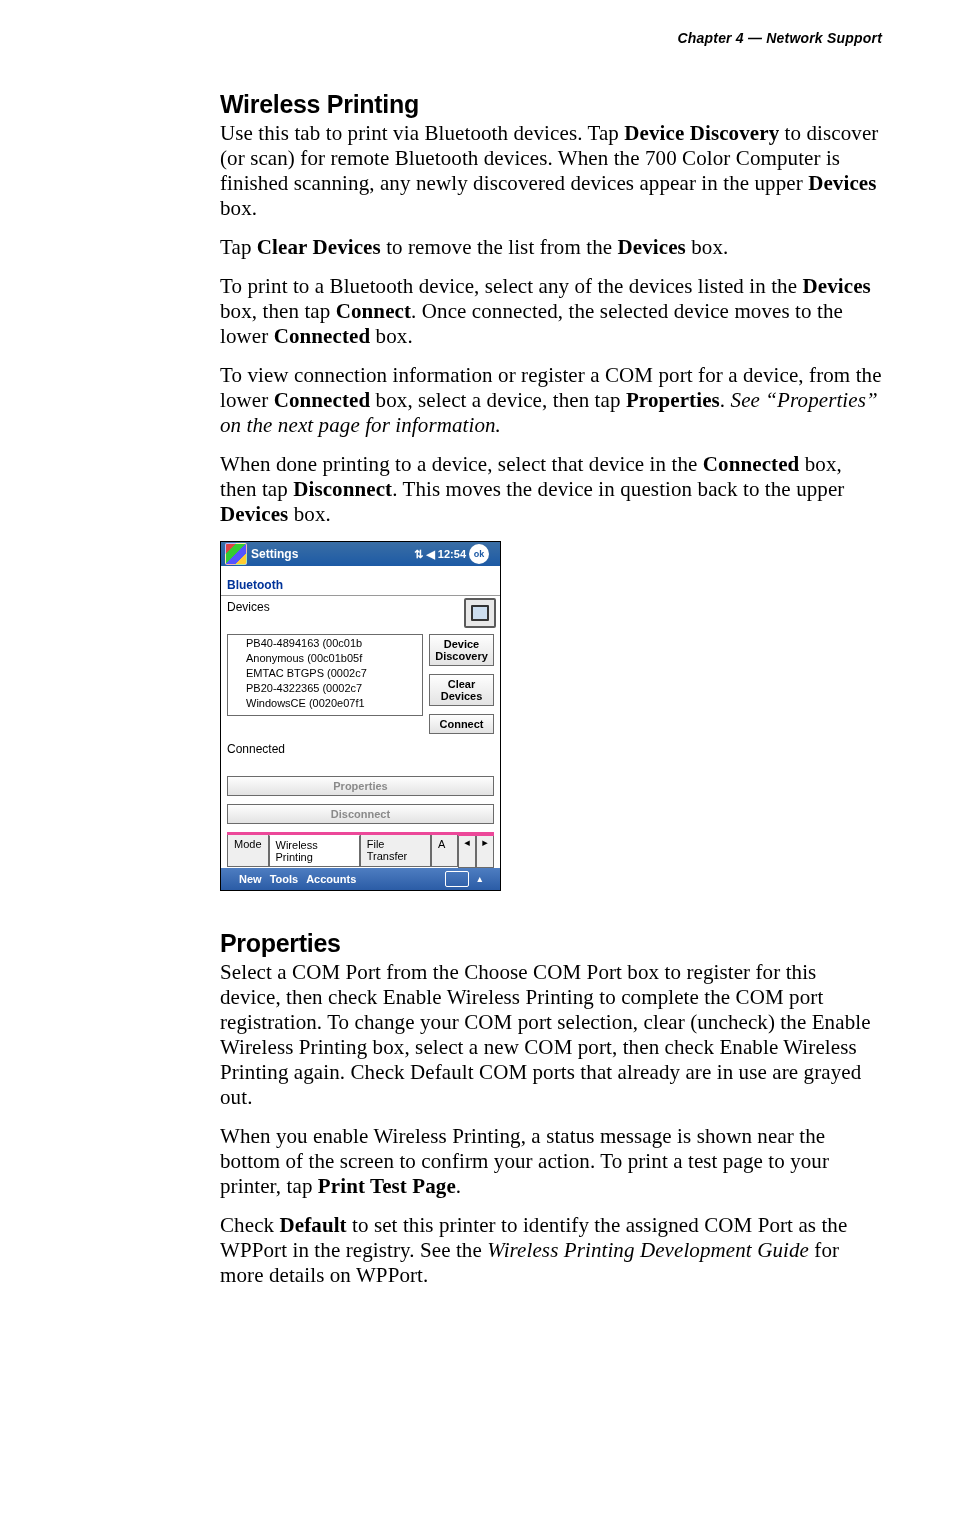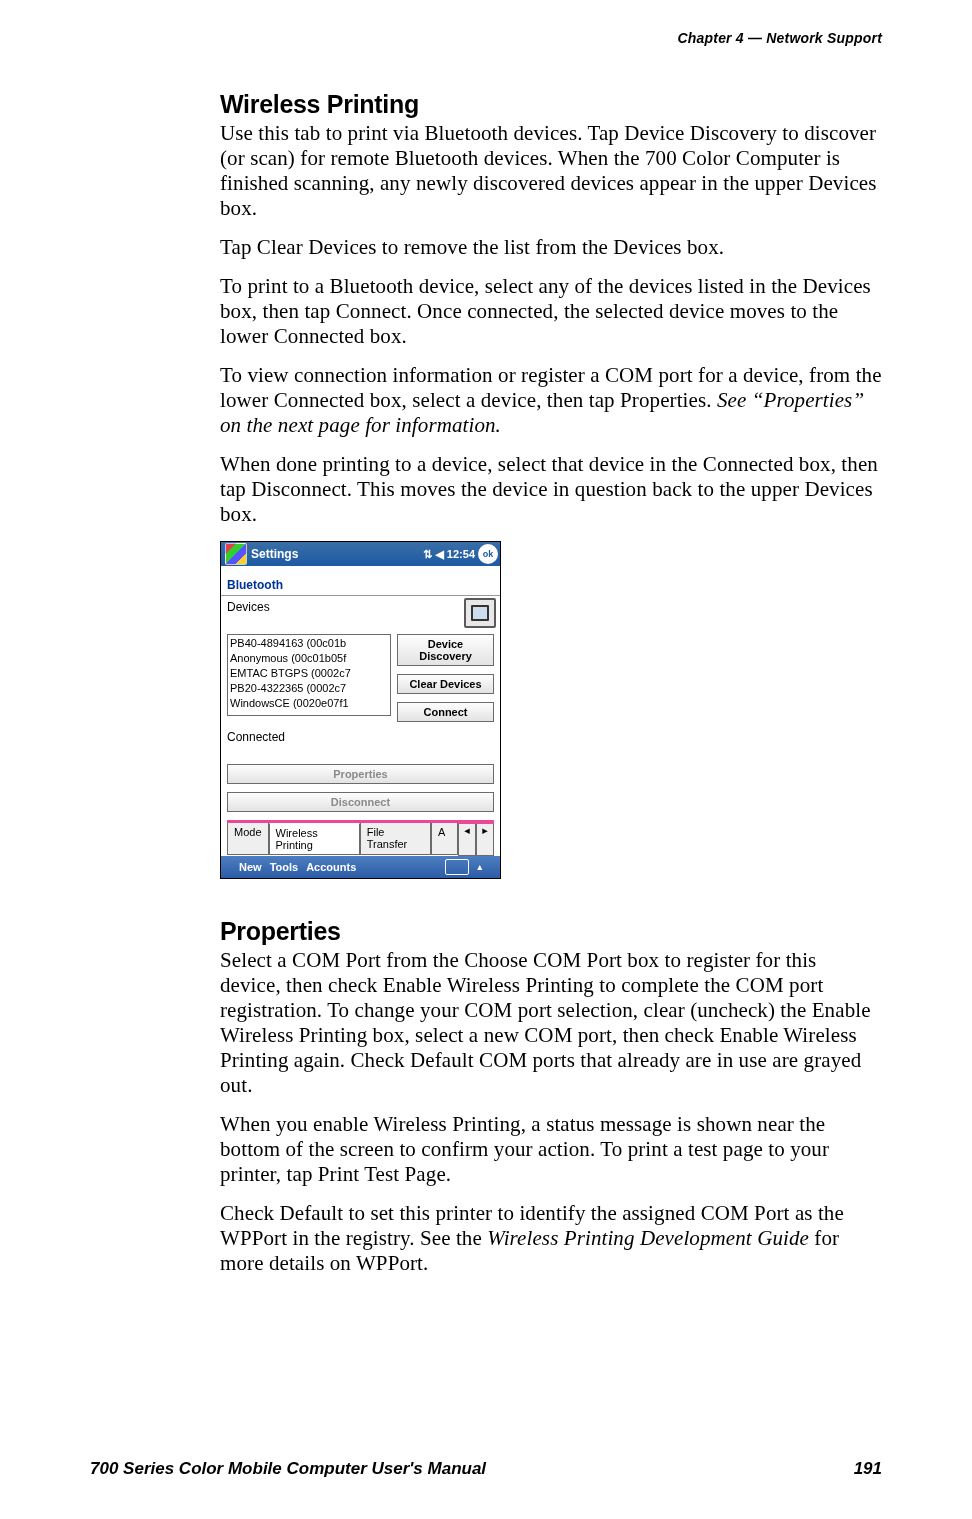--- a/index.html
+++ b/index.html
@@ -1,38 +1,38 @@
 <!DOCTYPE html>
 <html><head>
 <meta charset="utf-8">
 <style>
   body{margin:0;background:#fff;font-family:"Adobe Garamond Pro","Garamond","Times New Roman",serif;color:#000}
   .page{width:972px;height:1519px;position:relative;box-sizing:border-box;padding:30px 90px 60px 90px}
   .running-head{font-family:"Frutiger","Myriad Pro","Helvetica Neue",Arial,sans-serif;font-weight:700;font-style:italic;font-size:14px;text-align:right;margin-bottom:44px;letter-spacing:.2px}
   .content{margin-left:130px;margin-right:0}
   h2.sect{font-family:"Frutiger","Myriad Pro","Helvetica Neue",Arial,sans-serif;font-weight:800;font-size:25px;margin:0 0 2px 0;letter-spacing:-.3px}
   p{font-size:21px;line-height:25px;margin:0 0 14px 0;letter-spacing:.1px}
-  .b{font-weight:400}
+  .b{font-weight:700}
   .i{font-style:italic}
   .footer{position:absolute;left:90px;right:90px;bottom:40px;display:flex;justify-content:space-between;font-family:"Frutiger","Myriad Pro","Helvetica Neue",Arial,sans-serif;font-weight:700;font-style:italic;font-size:17px}
 
   .shot{width:279px;background:#fff;margin:12px 0 38px 0;border:1px solid #000}
   .titlebar{height:24px;background:linear-gradient(180deg,#3a6ea5 0%,#1d5aa5 100%);display:flex;align-items:center;font-family:Liberation Sans, sans-serif;font-size:12px;color:#fff;font-weight:700;position:relative}
   .flag{width:20px;height:20px;margin:0 4px;border:1px solid rgba(255,255,255,.6);background:linear-gradient(135deg,#d44 0 25%,#3c3 0 50%,#55f 0 75%,#fc3 0 100%);border-radius:2px}
   .tb-title{flex:1}
   .tb-icons{display:flex;gap:3px;margin-right:3px;font-size:11px;color:#fff}
-  .tb-ok{width:20px;height:20px;border-radius:10px;background:#fff;color:#1d5aa5;font-size:9px;font-weight:700;display:flex;align-items:center;justify-content:center;margin-right:2px}
+  .tb-ok{width:20px;height:20px;border-radius:10px;background:#fff;color:#1d5aa5;font-size:9px;font-weight:700;display:flex;align-items:center;justify-content:center;margin-right:11px}
 
   .bb{font-family:Tahoma,Arial,sans-serif;font-size:12px;color:#003399;font-weight:700;padding:12px 6px 3px 6px}
   .wp-body{background:#fff;padding:4px 6px 0 6px;border-top:1px solid #9a9a9a;position:relative;font-family:Tahoma,Arial,sans-serif;font-size:12px;color:#000}
   .big-icon{position:absolute;right:4px;top:2px;width:28px;height:26px;border:2px solid #5a5a5a;border-radius:2px;background:#e8e8e8;display:flex;align-items:center;justify-content:center}
   .big-icon:before{content:"";width:14px;height:12px;border:2px solid #333;border-radius:1px;background:#cde}
   .pane-row{display:flex;gap:6px;margin-top:20px}
   .pane-label{font-size:12px;margin-bottom:1px}
-  .listbox{border:1px solid #6b6b6b;background:#fff;width:158px;height:78px;overflow:hidden;font-size:11px;line-height:15px;padding:1px 2px}
+  .listbox{border:1px solid #6b6b6b;background:#fff;width:158px;height:78px;overflow:hidden;font-size:11px;line-height:15px;padding:1px 18px}
   .listbox.small{height:58px}
   .btncol{display:flex;flex-direction:column;gap:8px;flex:1}
   .wbtn{border:1px solid #6b6b6b;background:linear-gradient(#fefefe,#e3e3e3);font-family:Tahoma,Arial,sans-serif;text-align:center;padding:3px 2px;font-size:11px;line-height:12px;font-weight:700}
   .wbtn.dim{color:#8a8a8a}
   .tabbar{display:flex;border-top:4px solid #ec4899;margin-top:8px}
   .tab{border:1px solid #6b6b6b;border-top:none;padding:3px 6px;font-size:11px;background:#efefef;position:relative;top:-1px}
   .tab.active{background:#fff;border-top:1px solid #fff}
   .tabscroll{margin-left:auto;display:flex}
   .tabscroll span{border:1px solid #6b6b6b;border-top:none;width:16px;text-align:center;font-size:11px;background:#efefef}
   .menubar{background:linear-gradient(#4e7dc1,#2b5ca6);height:22px;display:flex;align-items:center;font-family:Tahoma,Arial,sans-serif;font-size:11px;font-weight:700;color:#fff;padding:0 18px;gap:8px}
@@ -136,17 +136,13 @@
 
     <p>
       <span>When you enable Wireless Printing, a status message is shown near the bottom of the screen to confirm your action. To print a test page to your printer, tap </span><span class="b">Print Test Page</span><span>.</span>
     </p>
 
     <p>
       <span>Check </span><span class="b">Default</span><span> to set this printer to identify the assigned COM Port as the WPPort in the registry. See the </span><span class="i">Wireless Printing Development Guide</span><span> for more details on WPPort.</span>
     </p>
   </div>
 
-  <div class="footer">
-    <div>700 Series Color Mobile Computer User's Manual</div>
-    <div>191</div>
-  </div>
 </div>
 
 </body></html>

